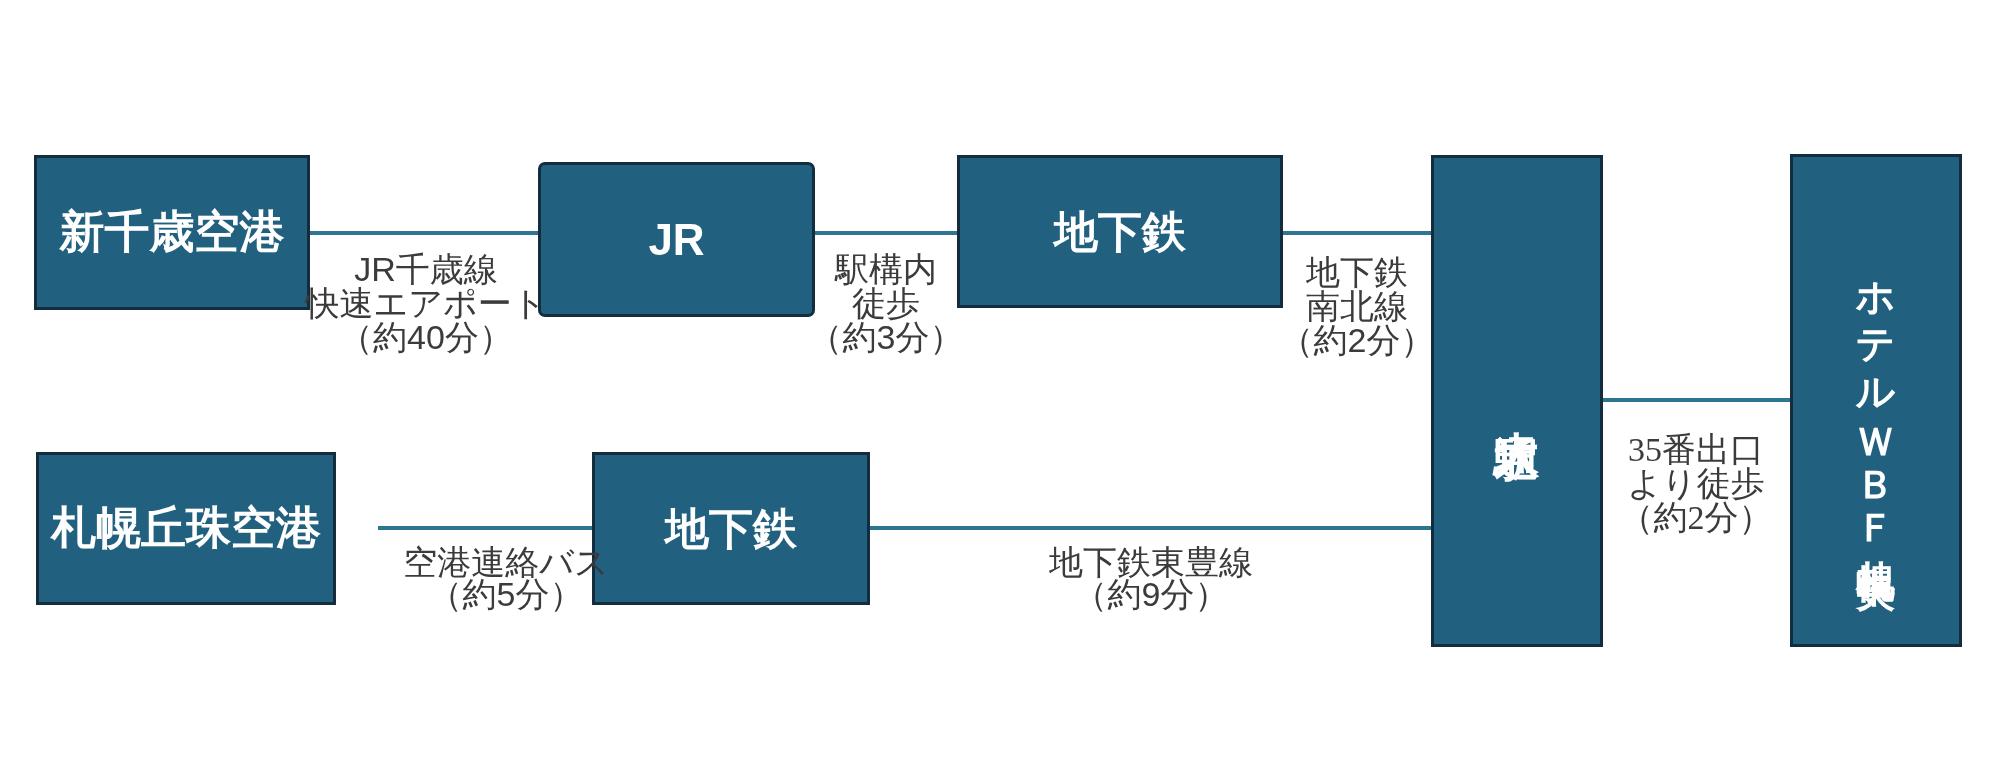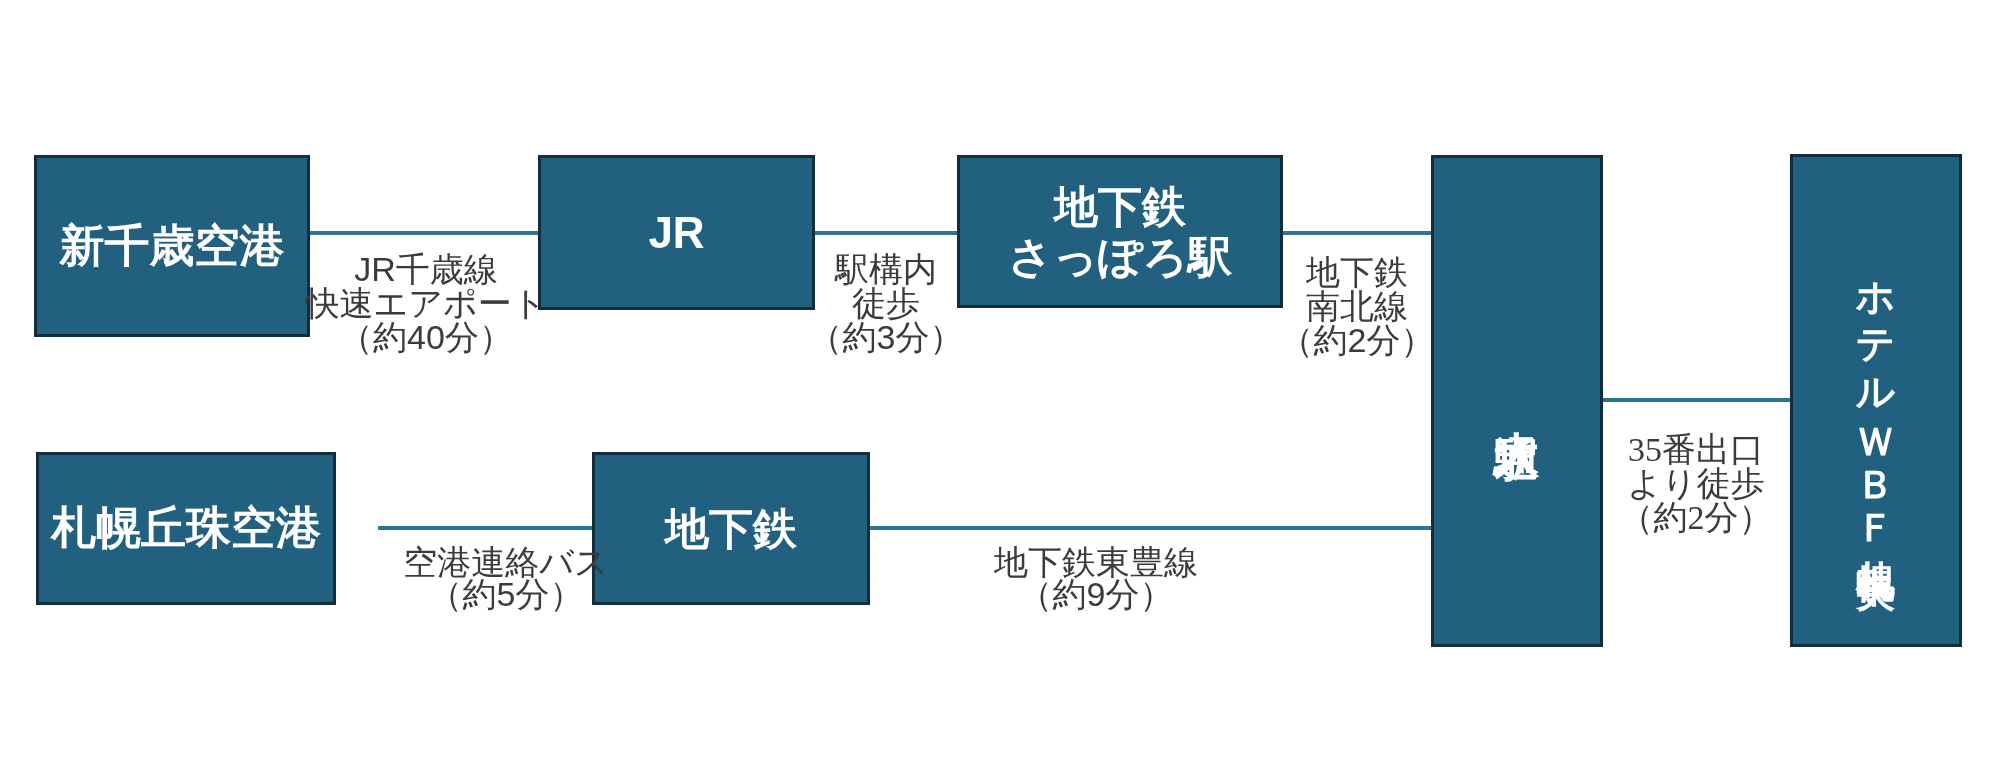--- a/index.html
+++ b/index.html
@@ -68,31 +68,30 @@
 
 <div class="canvas">
 
   <div class="line" style="left:308px; top:231px; width:232px;"></div>
   <div class="line" style="left:813px; top:231px; width:146px;"></div>
   <div class="line" style="left:1281px; top:231px; width:152px;"></div>
   <div class="line" style="left:1601px; top:398px; width:191px;"></div>
   <div class="line" style="left:378px; top:526px; width:216px;"></div>
   <div class="line" style="left:868px; top:526px; width:565px;"></div>
 
-  <div class="node" style="left:34px; top:155px; width:276px; height:182px; font-size:45px;">
+  <div class="node" style="left:34px; top:155px; width:276px; height:155px; font-size:45px;">
     <div class="nline">新千歳空港</div>
   </div>
 
-  <div class="node" style="left:538px; top:155px; width:277px; height:155px; font-size:44px;">
+  <div class="node" style="left:538px; top:162px; width:277px; height:155px; font-size:44px;border-radius:7px;">
     <div class="nline">JR</div>
   </div>
 
   <div class="node" style="left:957px; top:155px; width:326px; height:153px; font-size:44px;">
     <div class="nline">地下鉄</div>
-    <div class="nline">さっぽろ駅</div>
   </div>
 
   <div class="node vert" style="left:1431px; top:155px; width:172px; height:492px; font-size:45px;">
     <div class="vtext">大通駅</div>
   </div>
 
   <div class="node vert" style="left:1790px; top:154px; width:172px; height:493px; font-size:39px;">
     <div class="vtext">ホテルＷＢＦ札幌中央</div>
   </div>
 
@@ -126,18 +125,18 @@
     <div>35番出口</div>
     <div>より徒歩</div>
     <div>（約2分）</div>
   </div>
 
   <div class="elabel bottom" style="left:486px; top:546px;margin-left:20px;">
     <div>空港連絡バス</div>
     <div>（約5分）</div>
   </div>
 
-  <div class="elabel bottom" style="left:1096px; top:546px;">
+  <div class="elabel bottom" style="left:1151px; top:546px;">
     <div>地下鉄東豊線</div>
     <div>（約9分）</div>
   </div>
 
 </div>
 
 </body></html>

